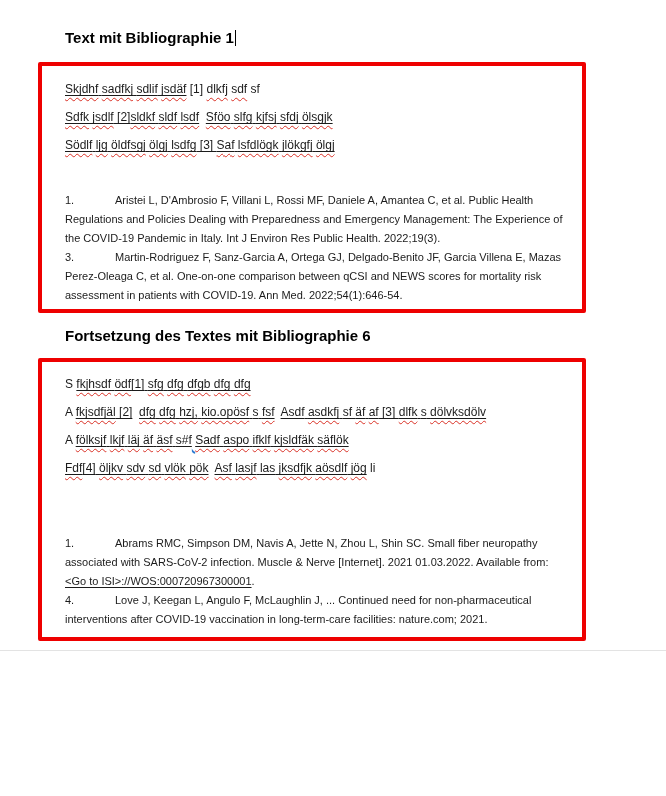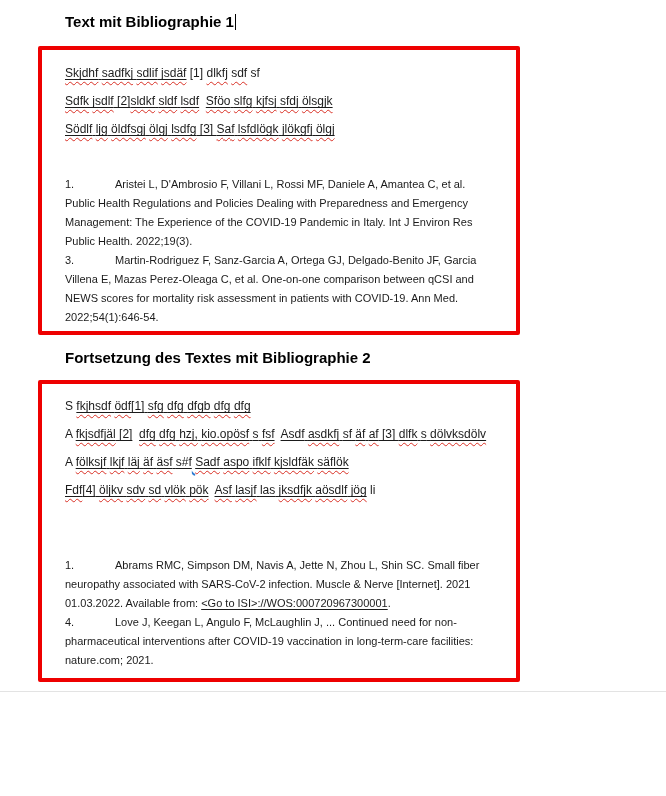--- a/index.html
+++ b/index.html
@@ -7,33 +7,33 @@
     --sqred:#d93025;
     --gblue:#2b7cd3;
     --ink:#1b1b1b;
   }
   *{box-sizing:border-box;}
   html,body{margin:0;padding:0;}
   body{
     width:666px;height:796px;background:#ffffff;color:var(--ink);
     font-family:"Liberation Sans",sans-serif;overflow:hidden;
   }
-  .doc{padding:12px 28px 0 38px;}
+  .doc{padding:12px 28px 0 38px;margin-top:16px;}
   .title{
     margin:0 0 0 27px;font-size:15px;line-height:19px;font-weight:bold;color:#000;
     white-space:pre;
   }
   .title.second{margin-top:13px;}
   .caret{
     display:inline-block;width:1px;height:16px;background:#000;
     vertical-align:-3px;margin-left:1px;
   }
   .frame{
     border:4px solid var(--red);border-radius:2px;
-    margin-top:15px;width:482px;
+    margin-top:15px;width:548px;
   }
   .frame.one{padding:15px 18px 4px 23px;}
   .frame.two{padding:14px 18px 8px 23px;margin-top:13px;}
   .gib{
     margin:0 0 11px 0;font-size:12px;line-height:17px;white-space:pre-wrap;
   }
   .gap1{height:26px;}
   .gap2{height:46px;}
   .bib{
     margin:0;font-size:11px;line-height:19px;white-space:pre-wrap;
@@ -62,21 +62,21 @@
     <p class="gib"><span class="u"><span class="sq">Skjdhf</span></span><span class="u"> </span><span class="u"><span class="sq">sadfkj</span></span><span class="u"> </span><span class="u"><span class="sq">sdlif</span></span><span class="u"> </span><span class="u"><span class="sq">jsdäf</span></span><span> [1] </span><span><span class="sq">dlkfj</span></span><span> </span><span><span class="sq">sdf</span></span><span> sf</span></p>
     <p class="gib"><span class="u"><span class="sq">Sdfk</span></span><span class="u"> </span><span class="u"><span class="sq">jsdlf</span></span><span class="u"> </span><span class="u">[2]</span><span class="u"><span class="sq">sldkf</span></span><span class="u"> </span><span class="u"><span class="sq">sldf</span></span><span class="u"> </span><span class="u"><span class="sq">lsdf</span></span><span>  </span><span class="u"><span class="sq">Sföo</span></span><span class="u"> </span><span class="u"><span class="sq">slfg</span></span><span class="u"> </span><span class="u"><span class="sq">kjfsj</span></span><span class="u"> </span><span class="u"><span class="sq">sfdj</span></span><span class="u"> </span><span class="u"><span class="sq">ölsgjk</span></span></p>
     <p class="gib"><span class="u"><span class="sq">Södlf</span></span><span class="u"> </span><span class="u"><span class="sq">ljg</span></span><span class="u"> </span><span class="u"><span class="sq">öldfsgj</span></span><span class="u"> </span><span class="u"><span class="sq">ölgj</span></span><span class="u"> </span><span class="u"><span class="sq">lsdfg</span></span><span class="u"> [3] </span><span class="u"><span class="sq">Saf</span></span><span class="u"> </span><span class="u"><span class="sq">lsfdlögk</span></span><span class="u"> </span><span class="u"><span class="sq">jlökgfj</span></span><span class="u"> </span><span class="u"><span class="sq">ölgj</span></span></p>
     <div class="gap1"></div>
     <div>
       <p class="bib"><span class="num">1.</span><span><span>Aristei L, D'Ambrosio F, Villani L, Rossi MF, Daniele A, Amantea C, et al. Public Health Regulations and Policies Dealing with Preparedness and Emergency Management: The Experience of the COVID-19 Pandemic in Italy. Int J Environ Res Public Health. 2022;19(3).</span></span></p>
       <p class="bib"><span class="num">3.</span><span><span>Martin-Rodriguez F, Sanz-Garcia A, Ortega GJ, Delgado-Benito JF, Garcia Villena E, Mazas Perez-Oleaga C, et al. One-on-one comparison between qCSI and NEWS scores for mortality risk assessment in patients with COVID-19. Ann Med. 2022;54(1):646-54.</span></span></p>
     </div>
   </div>
 
-  <h1 class="title second"><span>Fortsetzung des Textes mit Bibliographie 2</span></h1>
+  <h1 class="title second"><span>Fortsetzung des Textes mit Bibliographie 6</span></h1>
 
   <div class="frame two">
     <p class="gib"><span>S </span><span class="u"><span class="sq">fkjhsdf</span></span><span class="u"> </span><span class="u"><span class="sq">ödf</span></span><span class="u">[1]</span><span class="u"> </span><span class="u"><span class="sq">sfg</span></span><span class="u"> </span><span class="u"><span class="sq">dfg</span></span><span class="u"> </span><span class="u"><span class="sq">dfgb</span></span><span class="u"> </span><span class="u"><span class="sq">dfg</span></span><span class="u"> </span><span class="u"><span class="sq">dfg</span></span></p>
     <p class="gib"><span>A </span><span class="u"><span class="sq">fkjsdfjäl</span></span><span class="u"> </span><span class="u">[2]</span><span>  </span><span class="u"><span class="sq">dfg</span></span><span class="u"> </span><span class="u"><span class="sq">dfg</span></span><span class="u"> </span><span class="u"><span class="sq">hzj,</span></span><span class="u"> </span><span class="u"><span class="sq">kio.opösf</span></span><span class="u"> </span><span class="u">s</span><span class="u"> </span><span class="u"><span class="sq">fsf</span></span><span>  </span><span class="u">Asdf</span><span class="u"> </span><span class="u"><span class="sq">asdkfj</span></span><span class="u"> </span><span class="u">sf</span><span class="u"> </span><span class="u"><span class="sq">äf</span></span><span class="u"> </span><span class="u"><span class="sq">af</span></span><span class="u"> [3] </span><span class="u"><span class="sq">dlfk</span></span><span class="u"> </span><span class="u">s</span><span class="u"> </span><span class="u"><span class="sq">dölvksdölv</span></span></p>
     <p class="gib"><span>A </span><span class="u"><span class="sq">fölksjf</span></span><span class="u"> </span><span class="u"><span class="sq">lkjf</span></span><span class="u"> </span><span class="u"><span class="sq">läj</span></span><span class="u"> </span><span class="u"><span class="sq">äf</span></span><span class="u"> </span><span class="u"><span class="sq">äsf</span></span><span class="u"> </span><span class="u">s#f</span><span class="gq">&nbsp;</span><span class="u"><span class="sq">Sadf</span></span><span class="u"> </span><span class="u"><span class="sq">aspo</span></span><span class="u"> </span><span class="u"><span class="sq">ifklf</span></span><span class="u"> </span><span class="u"><span class="sq">kjsldfäk</span></span><span class="u"> </span><span class="u"><span class="sq">säflök</span></span></p>
     <p class="gib"><span class="u"><span class="sq">Fdf</span></span><span class="u">[4]</span><span class="u"> </span><span class="u"><span class="sq">öljkv</span></span><span class="u"> </span><span class="u"><span class="sq">sdv</span></span><span class="u"> </span><span class="u"><span class="sq">sd</span></span><span class="u"> </span><span class="u"><span class="sq">vlök</span></span><span class="u"> </span><span class="u"><span class="sq">pök</span></span><span>  </span><span class="u"><span class="sq">Asf</span></span><span class="u"> </span><span class="u"><span class="sq">lasjf</span></span><span class="u"> </span><span class="u">las</span><span class="u"> </span><span class="u"><span class="sq">jksdfjk</span></span><span class="u"> </span><span class="u"><span class="sq">aösdlf</span></span><span class="u"> </span><span class="u"><span class="sq">jög</span></span><span> li</span></p>
     <div class="gap2"></div>
     <div>
       <p class="bib"><span class="num">1.</span><span><span>Abrams RMC, Simpson DM, Navis A, Jette N, Zhou L, Shin SC. Small fiber neuropathy associated with SARS-CoV-2 infection. Muscle &amp; Nerve [Internet]. 2021 01.03.2022. Available from: </span><span class="u lnk">&lt;Go to ISI&gt;://WOS:000720967300001</span><span>.</span></span></p>
       <p class="bib"><span class="num">4.</span><span><span>Love J, Keegan L, Angulo F, McLaughlin J, ... Continued need for non-pharmaceutical interventions after COVID-19 vaccination in long-term-care facilities: nature.com; 2021.</span></span></p>

